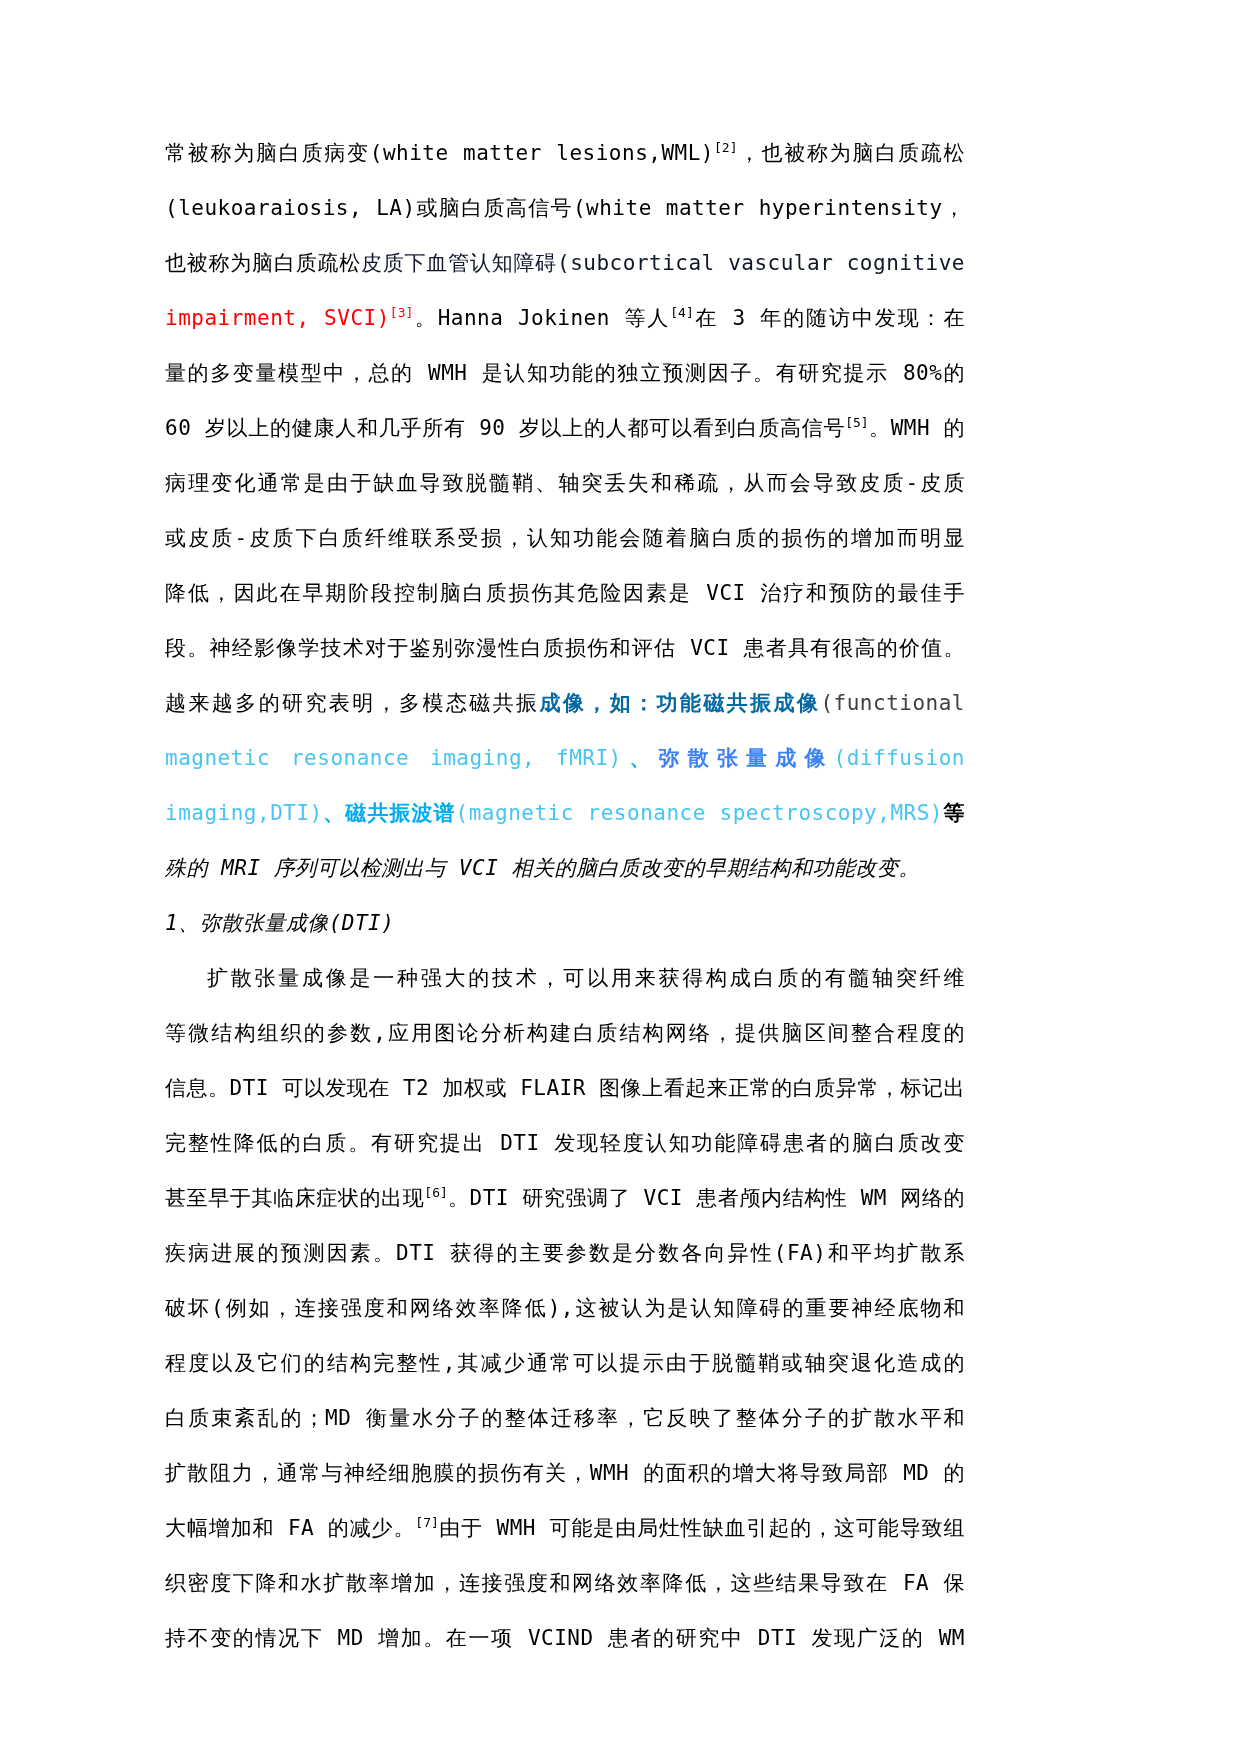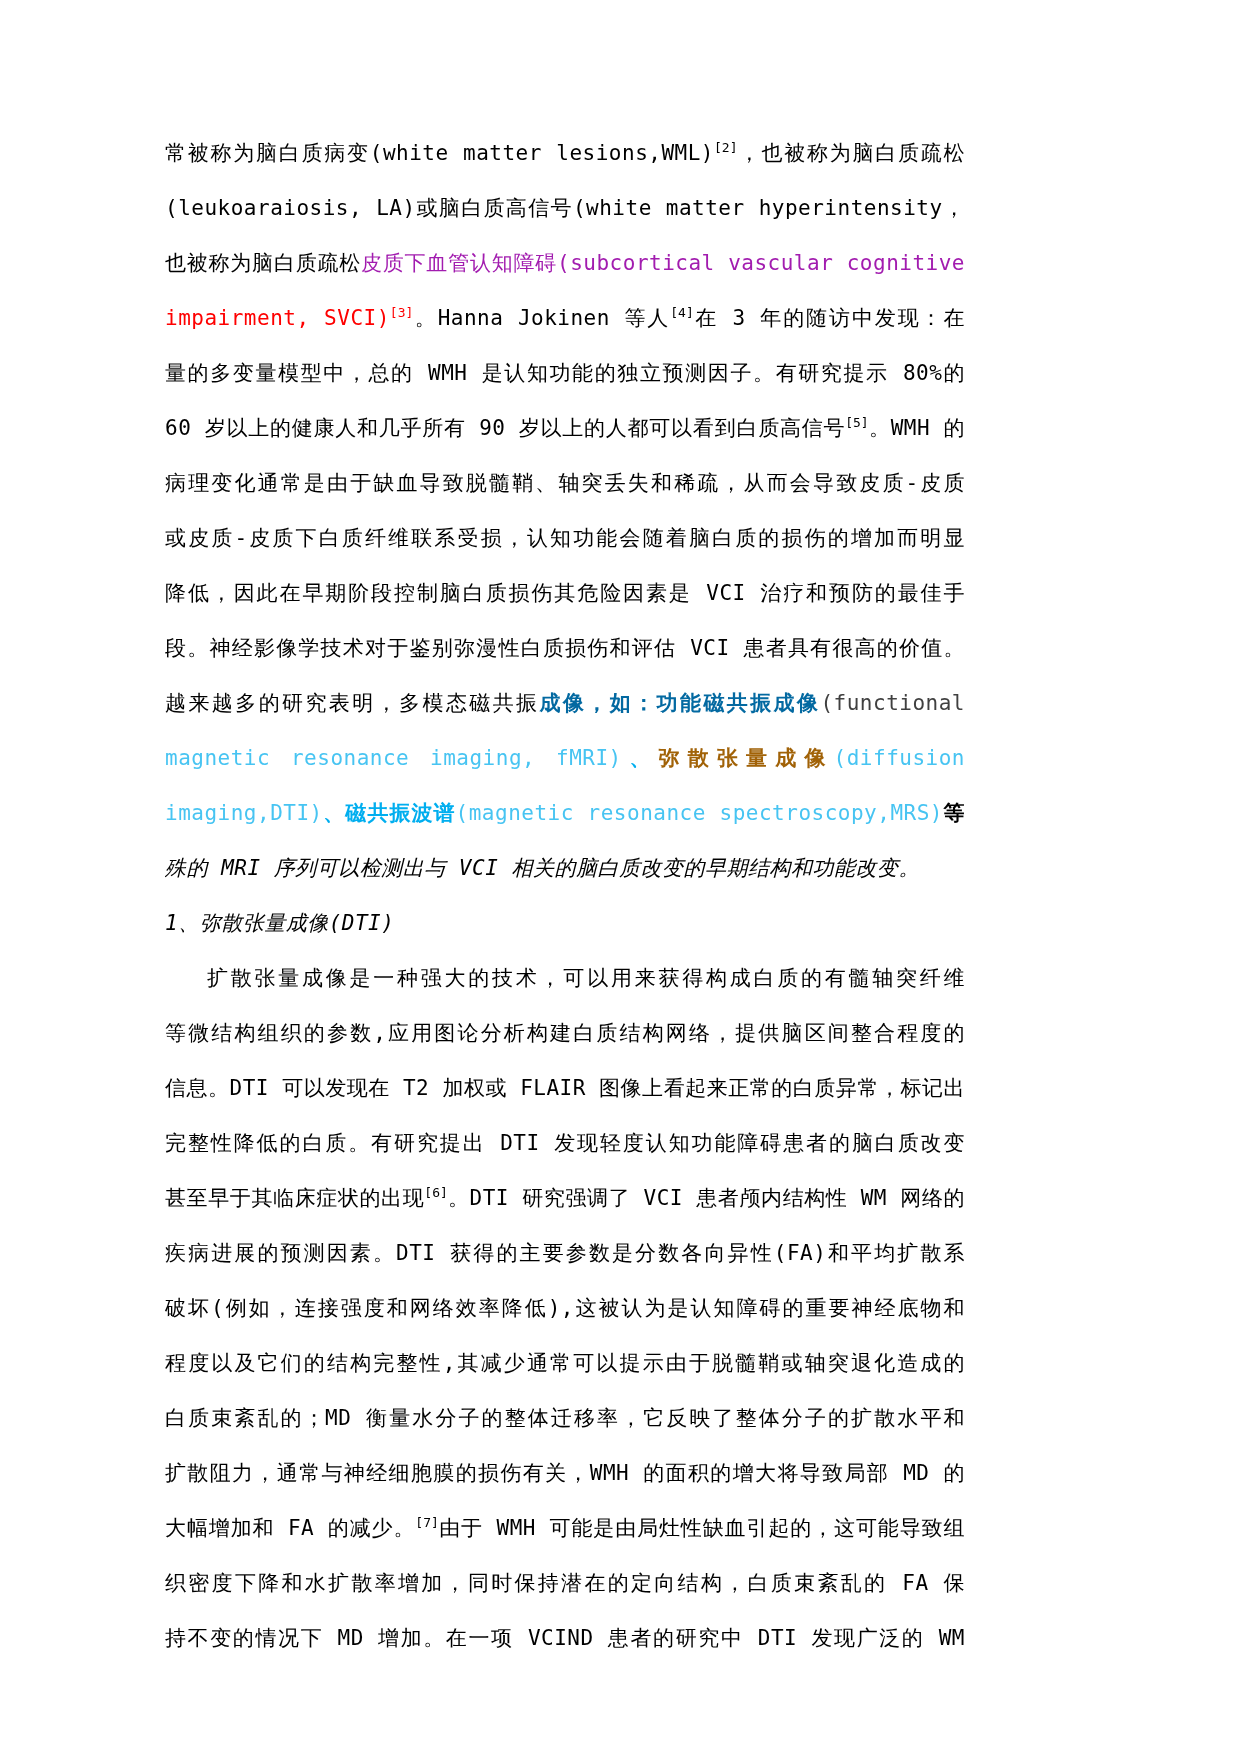--- a/index.html
+++ b/index.html
@@ -57,40 +57,40 @@
     font-weight: bold;
   }
 </style>
 </head>
 <body>
 
 <div class="page">
   <div class="doc-body">
       <div class="line"><span>常被称为脑白质病变(white matter lesions,WML)</span><span class="sup">[2]</span><span>，也被称为脑白质疏松</span></div>
       <div class="line"><span>(leukoaraiosis, LA)或脑白质高信号(white matter hyperintensity，WMH)，</span></div>
-      <div class="line"><span>也被称为脑白质疏松</span><span style="color: #a21caf;">皮质下血管认知障碍(subcortical vascular cognitive</span></div>
+      <div class="line"><span>也被称为脑白质疏松</span><span style="color: #0f172a;">皮质下血管认知障碍(subcortical vascular cognitive</span></div>
       <div class="line"><span style="color: rgb(254, 0, 0);">impairment, SVCI)</span><span class="sup" style="color: rgb(254, 0, 0);">[3]</span><span>。Hanna Jokinen 等人</span><span class="sup">[4]</span><span>在 3 年的随访中发现：在 MRI 测</span></div>
       <div class="line"><span>量的多变量模型中，总的 WMH 是认知功能的独立预测因子。有研究提示 80%的</span></div>
       <div class="line"><span>60 岁以上的健康人和几乎所有 90 岁以上的人都可以看到白质高信号</span><span class="sup">[5]</span><span>。WMH 的</span></div>
       <div class="line"><span>病理变化通常是由于缺血导致脱髓鞘、轴突丢失和稀疏，从而会导致皮质-皮质</span></div>
       <div class="line"><span>或皮质-皮质下白质纤维联系受损，认知功能会随着脑白质的损伤的增加而明显</span></div>
       <div class="line"><span>降低，因此在早期阶段控制脑白质损伤其危险因素是 VCI 治疗和预防的最佳手</span></div>
       <div class="line"><span>段。神经影像学技术对于鉴别弥漫性白质损伤和评估 VCI 患者具有很高的价值。</span></div>
       <div class="line"><span>越来越多的研究表明，多模态磁共振</span><span class="bold" style="color: #0369a1;">成像，如：功能磁共振成像</span><span style="color: #404040;">(functional</span></div>
-      <div class="line"><span style="color: rgb(71, 196, 242);">magnetic resonance imaging, fMRI)</span><span class="bold" style="color: rgb(0, 174, 239);">、</span><span class="bold" style="color: #a16207;">弥散张量成像</span><span style="color: rgb(71, 196, 242);">(diffusion tensor</span></div>
+      <div class="line"><span style="color: rgb(71, 196, 242);">magnetic resonance imaging, fMRI)</span><span class="bold" style="color: rgb(0, 174, 239);">、</span><span class="bold" style="color: #3b82f6;">弥散张量成像</span><span style="color: rgb(71, 196, 242);">(diffusion tensor</span></div>
       <div class="line"><span style="color: rgb(71, 196, 242);">imaging,DTI)</span><span class="bold" style="color: rgb(0, 174, 239);">、</span><span class="bold" style="color: rgb(0, 174, 239);">磁共振波谱</span><span style="color: rgb(71, 196, 242);">(magnetic resonance spectroscopy,MRS)</span><span class="bold">等这些特</span></div>
       <div class="line nojust"><span>殊的 MRI 序列可以检测出与 VCI 相关的脑白质改变的早期结构和功能改变。</span></div>
       <div class="line nojust"><span>1、弥散张量成像(DTI)</span></div>
       <div class="line indent"><span>扩散张量成像是一种强大的技术，可以用来获得构成白质的有髓轴突纤维</span></div>
       <div class="line"><span>等微结构组织的参数,应用图论分析构建白质结构网络，提供脑区间整合程度的</span></div>
       <div class="line"><span>信息。DTI 可以发现在 T2 加权或 FLAIR 图像上看起来正常的白质异常，标记出</span></div>
       <div class="line"><span>完整性降低的白质。有研究提出 DTI 发现轻度认知功能障碍患者的脑白质改变</span></div>
       <div class="line"><span>甚至早于其临床症状的出现</span><span class="sup">[6]</span><span>。DTI 研究强调了 VCI 患者颅内结构性 WM 网络的</span></div>
       <div class="line"><span>疾病进展的预测因素。DTI 获得的主要参数是分数各向异性(FA)和平均扩散系</span></div>
       <div class="line"><span>破坏(例如，连接强度和网络效率降低),这被认为是认知障碍的重要神经底物和</span></div>
       <div class="line"><span>程度以及它们的结构完整性,其减少通常可以提示由于脱髓鞘或轴突退化造成的</span></div>
       <div class="line"><span>白质束紊乱的；MD 衡量水分子的整体迁移率，它反映了整体分子的扩散水平和</span></div>
       <div class="line"><span>扩散阻力，通常与神经细胞膜的损伤有关，WMH 的面积的增大将导致局部 MD 的</span></div>
       <div class="line"><span>大幅增加和 FA 的减少。</span><span class="sup">[7]</span><span>由于 WMH 可能是由局灶性缺血引起的，这可能导致组</span></div>
-      <div class="line"><span>织密度下降和水扩散率增加，同时保持潜在的定向结构，白质束紊乱的 FA 保</span></div>
+      <div class="line"><span>织密度下降和水扩散率增加，连接强度和网络效率降低，这些结果导致在 FA 保</span></div>
       <div class="line"><span>持不变的情况下 MD 增加。在一项 VCIND 患者的研究中 DTI 发现广泛的 WM 区域的</span></div>
     </div>
 </div>
 
 </body></html>

